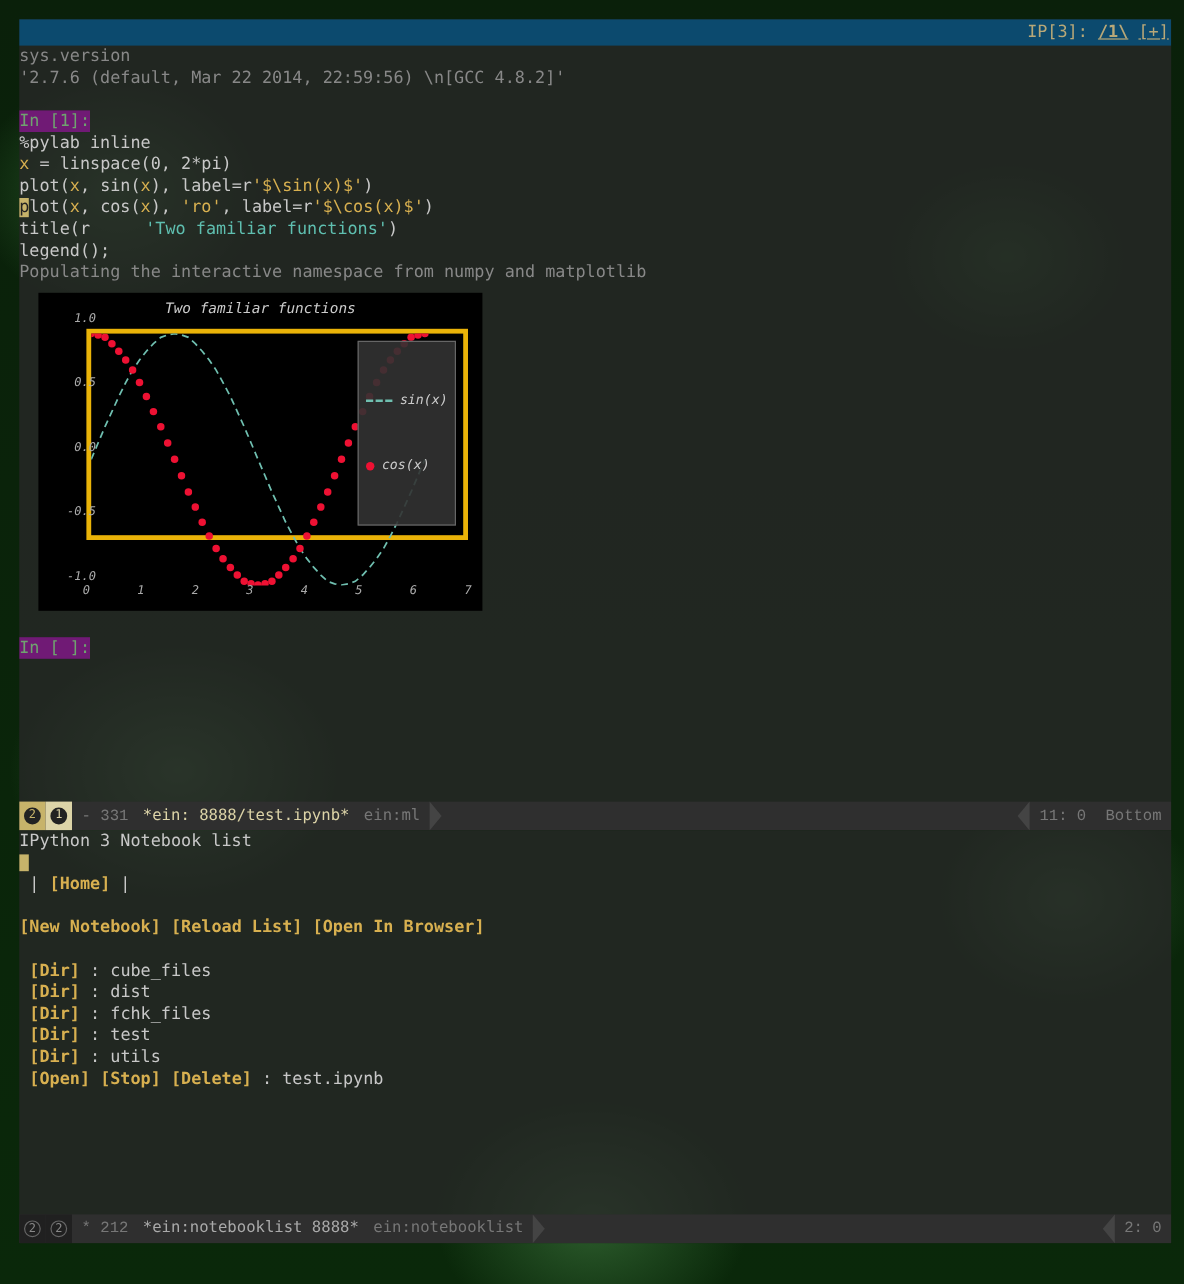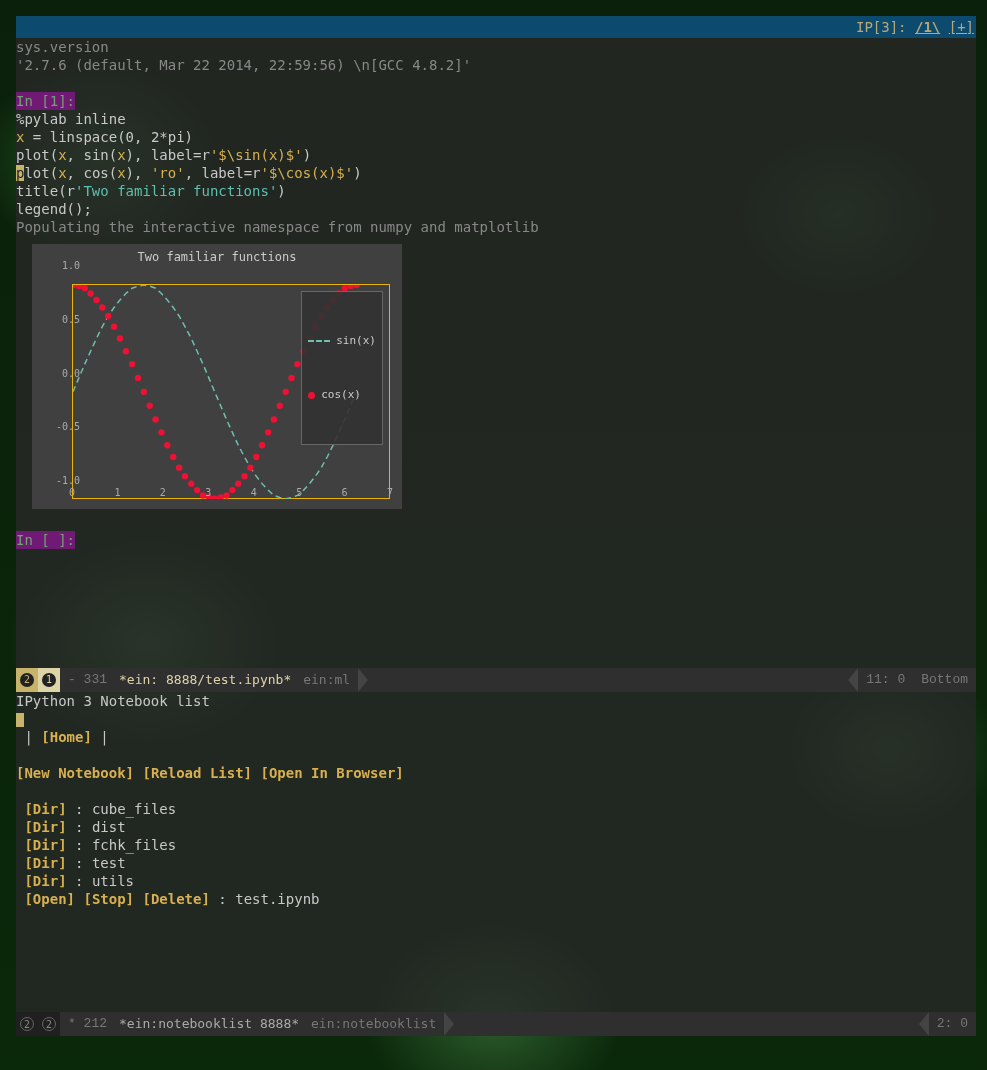--- a/index.html
+++ b/index.html
@@ -61,21 +61,21 @@
   padding: 0;
   line-height: 18px;
   white-space: pre;
   flex: 1;
 }
 .output-grey { color: #888; }
 .cell-header { background: #701a75; display: inline-block; }
 .in-label { color: #6fa36f; }
 .kw { color: #d8b050; }
 .str-yel { color: #d8b050; }
-.str-cyan { color: #5fbfb0; }
+.str-cyan { color: #5fbfb0; margin-left: 46px; }
 .var { color: #c8c8c8; }
 .cursor-block { background: #c7b36a; color: #222; }
 .modeline {
   background: #2f2f2f;
   height: 24px;
   line-height: 24px;
   display: flex;
   align-items: center;
   font-size: 13px;
 }
@@ -95,28 +95,29 @@
 .modeline .triangle-left {
   width: 0; height: 0;
   border-top: 12px solid transparent;
   border-bottom: 12px solid transparent;
   border-right: 10px solid #444;
 }
 .modeline .spacer { flex: 1; }
 .dirlist .btn { color: #d8b050; font-weight: bold; }
 .dirlist .home { color: #d8b050; font-weight: bold; }
 .plot {
-  background: #404040;
+  background: #000000;
   width: 370px;
   height: 265px;
   margin: 8px 0 4px 16px;
   position: relative;
+  font-style: italic;
 }
 .plot-title { position: absolute; top: 4px; left: 0; right: 0; text-align: center; color: #ccc; font-size: 12px; }
-.plot-area { position: absolute; left: 40px; top: 40px; width: 318px; height: 215px; border: 1px solid #eab308; }
+.plot-area { position: absolute; left: 40px; top: 30px; width: 318px; height: 176px; border: 4px solid #eab308; }
 .y-tick { position: absolute; right: 322px; font-size: 10px; color: #aaa; transform: translateY(-50%); }
 .x-tick { position: absolute; top: 240px; font-size: 10px; color: #aaa; transform: translateX(-50%); }
 .legend {
   position: absolute; right: 6px; top: 6px;
   background: rgba(50,50,50,0.9); border: 1px solid #666;
   padding: 4px 6px; font-size: 11px; color: #ccc;
 }
 .legend-row { display: flex; align-items: center; gap: 6px; height: 18px; }
 .legend-line { width: 22px; height: 0; border-top: 2px dashed #6fbfb0; }
 .legend-dot { width: 7px; height: 7px; background: #e13; border-radius: 50%; }

